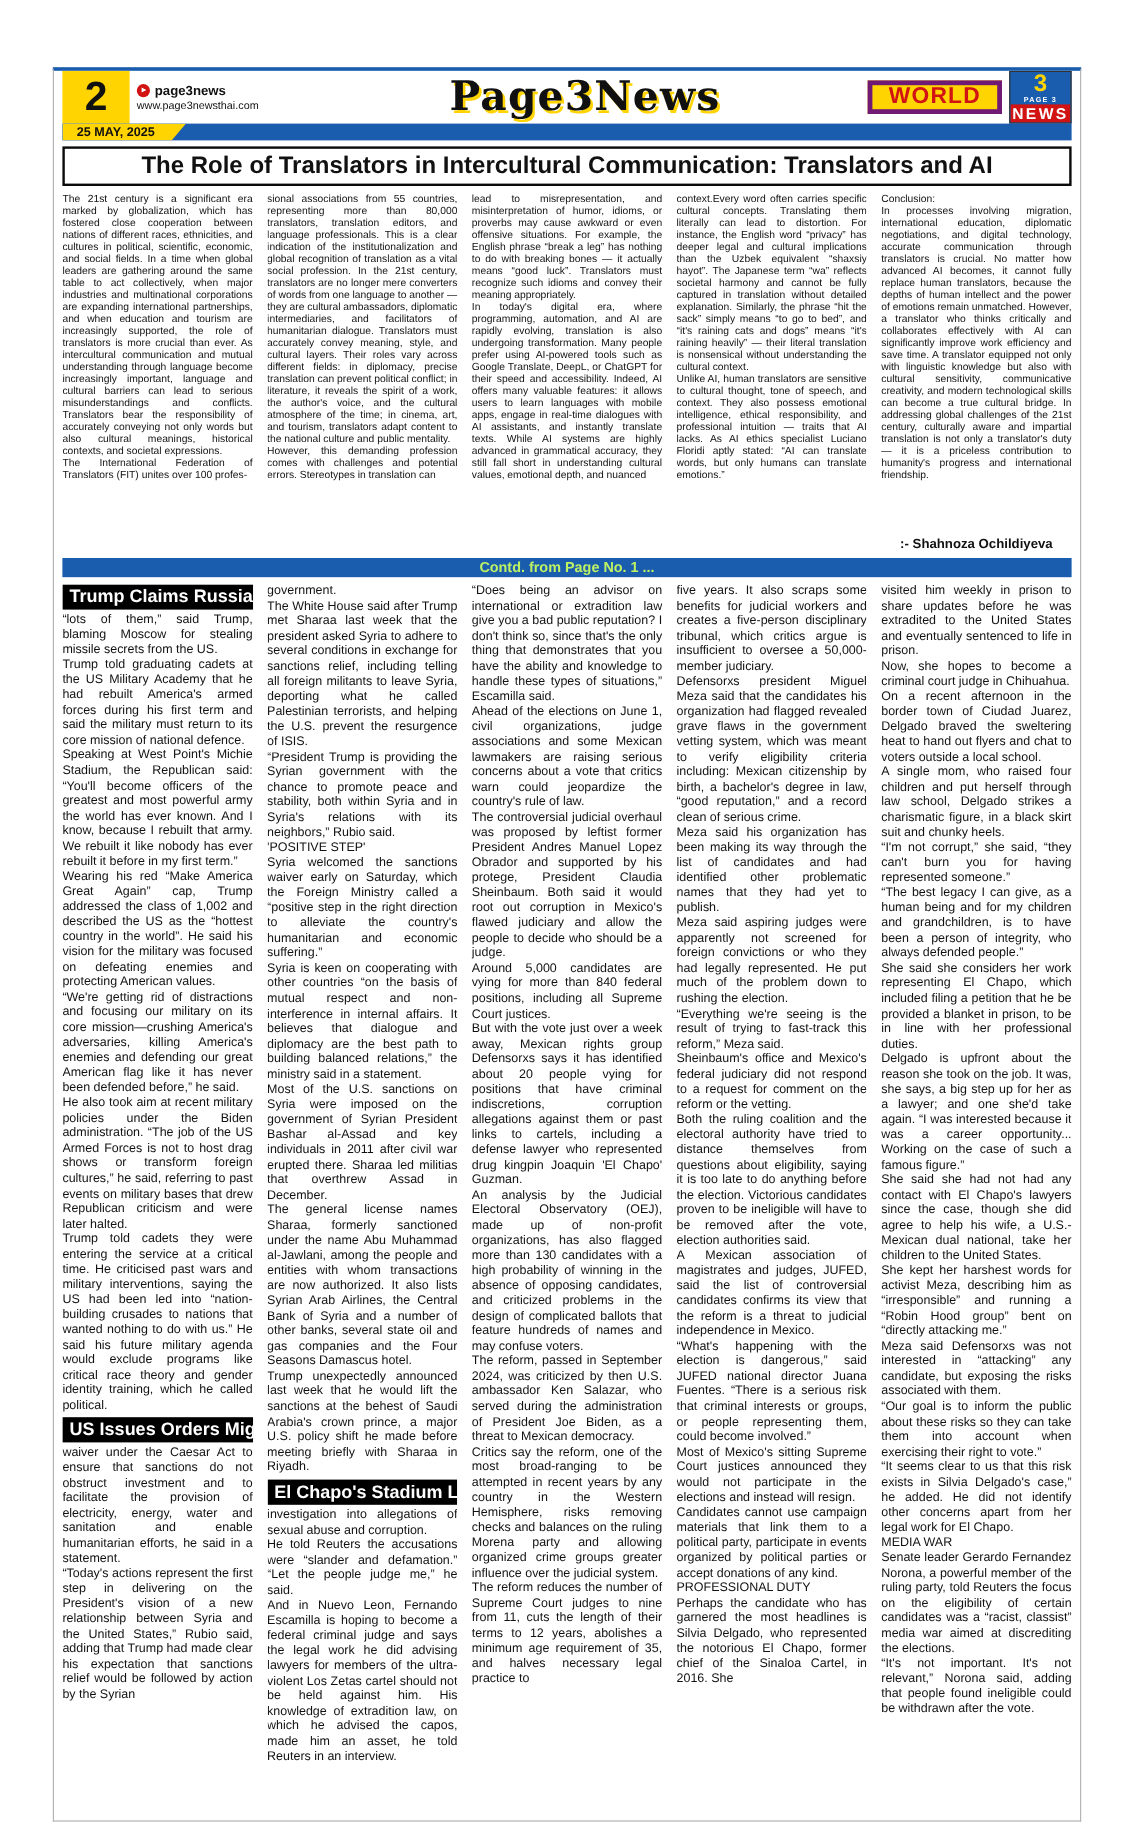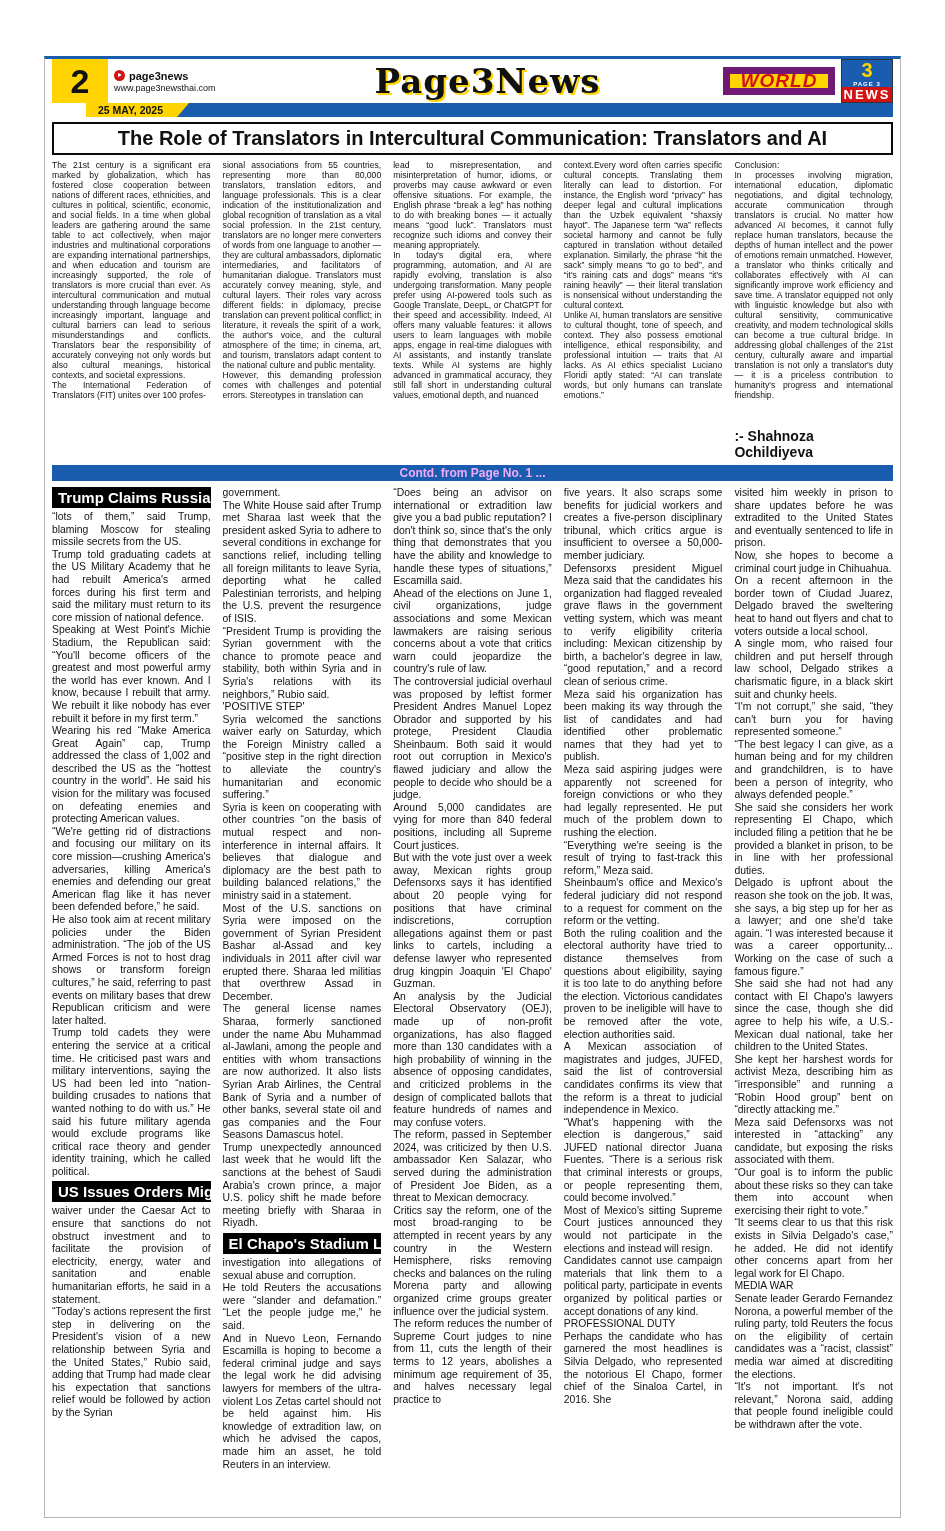--- a/index.html
+++ b/index.html
@@ -15,48 +15,48 @@
              display:flex; align-items:center; justify-content:center; }
   .brand { display:flex; flex-direction:column; justify-content:center; padding-left:6px; min-width:150px; }
   .brand-row { display:flex; align-items:center; gap:4px; font-weight:bold; font-size:11px; }
   .brand-icon { width:11px; height:11px; border-radius:50%; background:#d11313; display:inline-block; position:relative; flex:0 0 11px; }
   .brand-icon::after { content:""; position:absolute; left:4px; top:3px;
                        border-left:4px solid #fff; border-top:2.5px solid transparent; border-bottom:2.5px solid transparent; }
   .site-url { font-weight:normal; font-size:9px; margin-top:1px; }
   .masthead { flex:1; text-align:center; font-family:"DejaVu Serif", serif; font-weight:bold;
               font-size:34px; line-height:44px; letter-spacing:1px; color:#101010;
               text-shadow:2px 2px 0 #ffd400; white-space:nowrap; overflow:hidden; }
-  .world { width:112px; height:28px; margin:8px 6px 0 6px; background:#ffd400; border:7px solid #701a75;
-           color:#d11313; font-weight:bold; font-style:italic; font-size:19px;
+  .world { width:112px; height:28px; margin:8px 6px 0 6px; background:#ffd400; border:4px solid #701a75;
+           color:#d11313; font-weight:bold; font-size:19px;
            display:flex; align-items:center; justify-content:center; letter-spacing:1px; }
   .logo { width:52px; height:44px; background:#1a5cae; border:1px solid #333; display:flex; flex-direction:column; overflow:hidden; }
   .logo-top { flex:1; display:flex; flex-direction:column; align-items:center; justify-content:center; line-height:1; }
   .logo-3 { color:#ffd400; font-weight:bold; font-size:20px; }
   .logo-page3 { color:#fff; font-size:6px; font-weight:bold; letter-spacing:1px; margin-top:1px; }
   .logo-news { background:#d11313; color:#fff; font-weight:bold; font-size:13px; text-align:center; letter-spacing:2px; }
 
   
-  .datebar { position:relative; height:14px; background:#1a5cae;margin-left:34px; }
+  .datebar { position:relative; height:14px; background:#1a5cae; }
   .date-chip { position:absolute; left:0; top:0; height:14px; background:#ffd400;
                padding:0 26px 0 12px; font-weight:bold; font-size:10.5px; line-height:14px;
                clip-path:polygon(0 0, 100% 0, calc(100% - 12px) 100%, 0 100%); }
 
   
   .headline-box { margin-top:5px; border:2px solid #0a0a0a; text-align:center;
                   font-size:20px; font-weight:bold; padding:3px 0; white-space:nowrap; overflow:hidden; }
 
   
   .cols { display:flex; gap:12px; }
   .col { flex:1 1 0; min-width:0; overflow:hidden; display:flex; flex-direction:column; }
   .top-cols { margin-top:5px; height:300px; }
   .body-top { font-size:8.6px; line-height:10px; text-align:justify; white-space:pre-line; }
   .fill { flex:1 1 auto; overflow:hidden; }
-  .byline { font-size:14px; font-weight:bold; text-align:left; padding-top:2px; }
+  .byline { font-size:11px; font-weight:bold; text-align:center; padding-top:2px; }
 
-  .contdbar { margin-top:5px; height:16px; background:#1a5cae; color:#f0abfc; font-weight:bold;
+  .contdbar { margin-top:5px; height:16px; background:#1a5cae; color:#bef264; font-weight:bold;
               font-size:12px; line-height:16px; text-align:center; }
 
   .bottom-cols { margin-top:6px; height:1036px; }
   .body-bot { font-size:10.4px; line-height:12.6px; text-align:justify; white-space:pre-line; }
   .sec-head { background:#000; color:#fff; font-weight:bold; font-size:15px;
               padding:2px 6px; margin:3px 0; flex:0 0 auto; white-space:nowrap; overflow:hidden; }
   .sec-head.first { margin-top:0; }
 </style>
 </head>
 <body>

